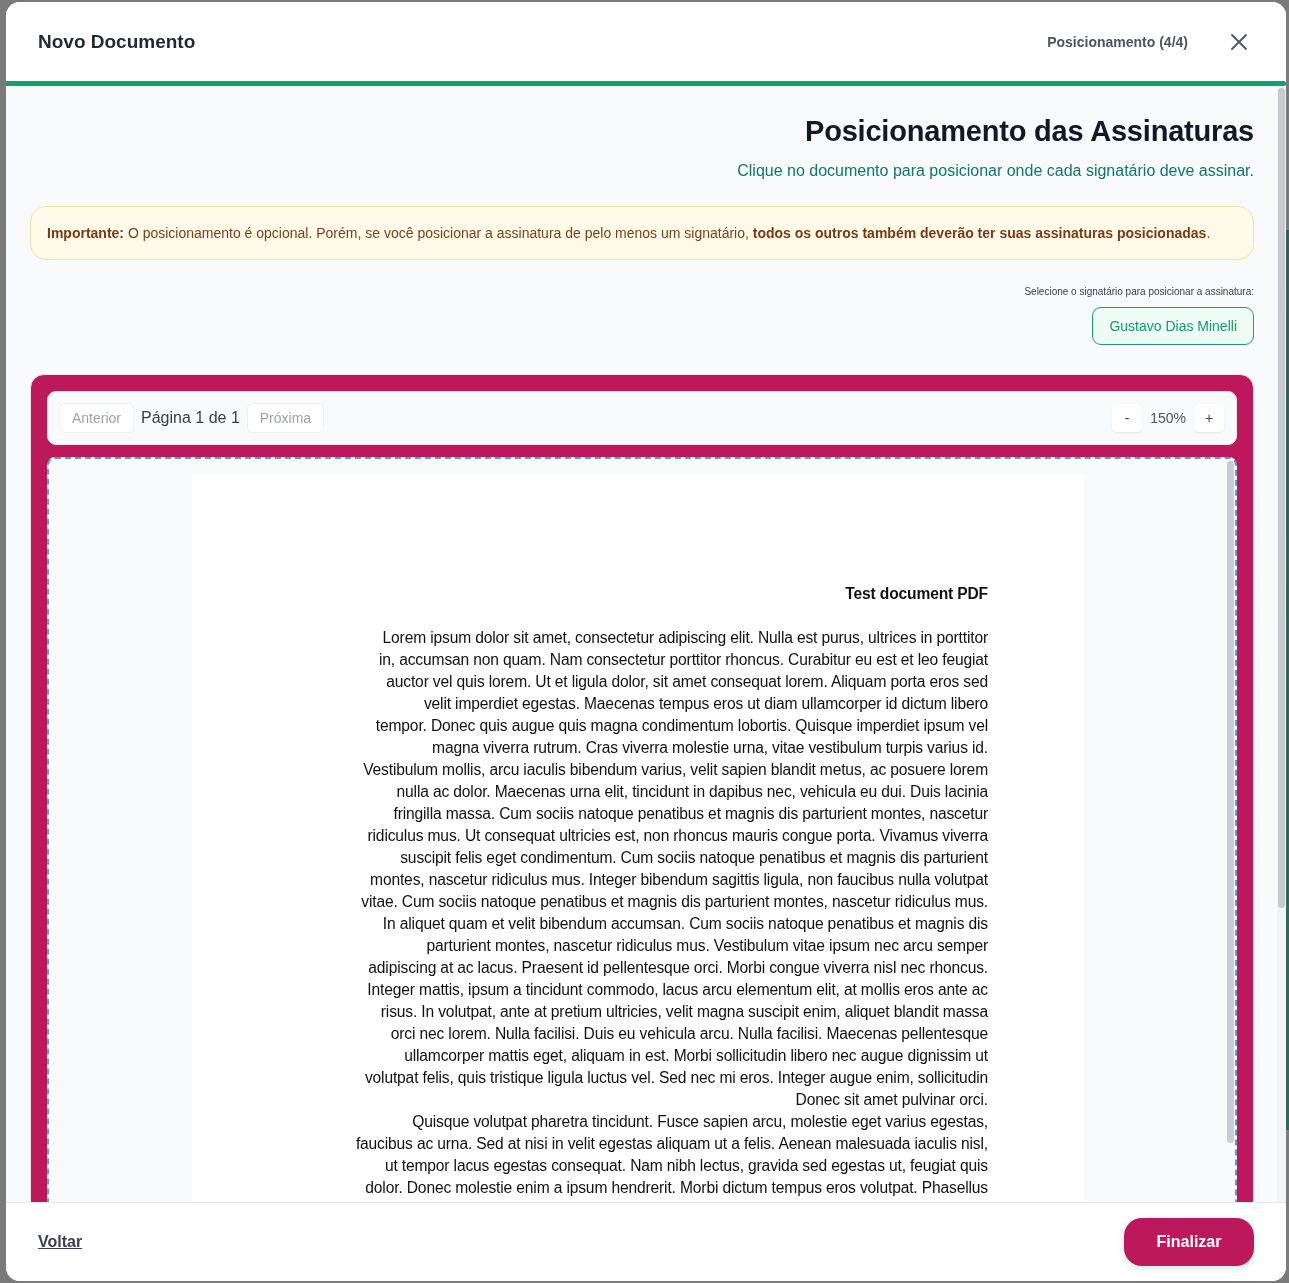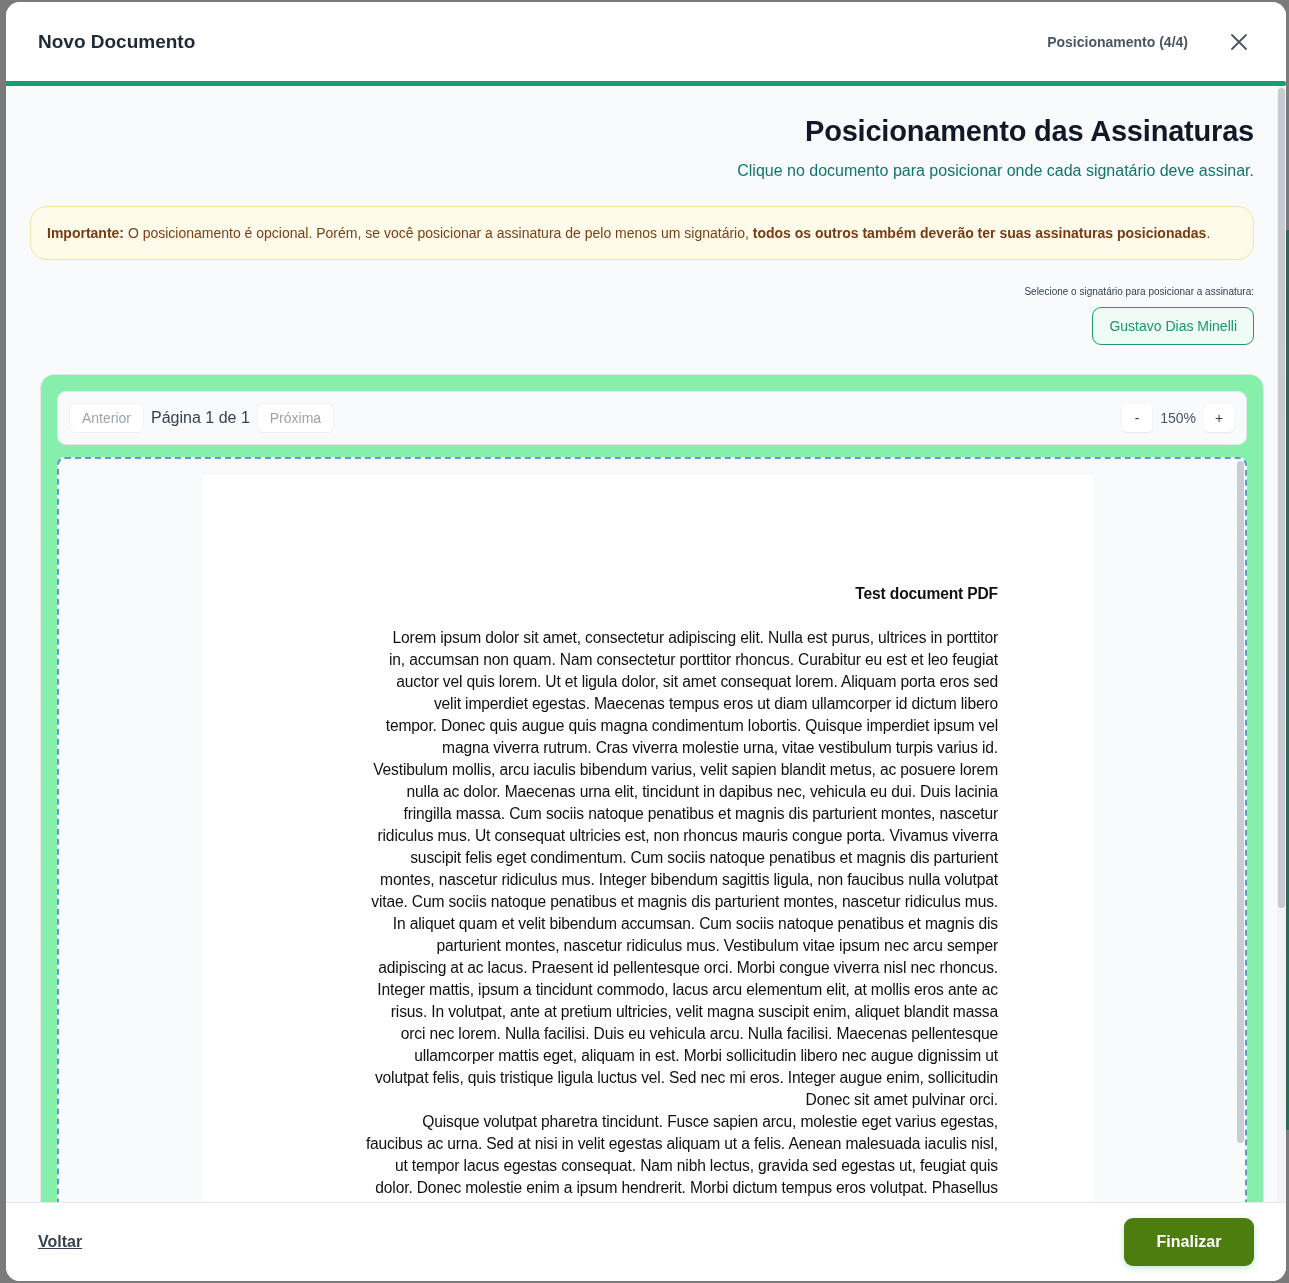--- a/index.html
+++ b/index.html
@@ -57,22 +57,22 @@
   .alert b { font-weight: 700; color: #7a3a12; }
 
   .select-label { margin-top: 26px; font-size: 10px; color: #374151; }
   .signer-chip {
     display: inline-flex; align-items: center; margin-top: 10px; height: 38px;
     padding: 0 16px; border: 1px solid #1a9e6e; border-radius: 9px;
     background: #effbf5; color: #159a68; font-size: 14px; cursor: pointer;
   }
 
   .viewer {
-    position: absolute; left: 10px; top: 288px; width: 1224px; height: 900px;
-    background: #86efac; border: 1px solid #e5e7eb; border-radius: 14px; padding-left: 28px;
+    position: absolute; left: 0; top: 288px; width: 1224px; height: 900px;
+    background: #be185d; border: 1px solid #e5e7eb; border-radius: 14px; padding-left: 28px;
   }
   .viewer-toolbar {
     position: absolute; left: 16px; top: 16px; right: 16px; height: 54px;
     background: #f8fafc; border: 1px solid #e5e7eb; border-radius: 9px;
     display: flex; align-items: center; padding: 0 12px;
   }
   .tb-btn {
     height: 28px; padding: 0 12px; background: #fff; border-radius: 5px;
     display: inline-flex; align-items: center; font-size: 14px; color: #9ca3af;
     box-shadow: 0 0 0 1px #f0f1f3; cursor: pointer;
@@ -112,22 +112,22 @@
   .modal-footer {
     position: absolute; left: 0; right: 0; bottom: 0; height: 79px;
     background: #fff; border-top: 1px solid #e5e7eb;
     display: flex; align-items: center; padding: 0 32px;
   }
   .back-link {
     font-size: 16px; font-weight: 700; color: #374151; text-decoration: underline;
     cursor: pointer;
   }
   .finish-btn {
-    margin-left: auto; height: 48px; width: 130px; background: #4d7c0f; color: #fff;
-    border-radius: 9px; display: flex; align-items: center; justify-content: center;
+    margin-left: auto; height: 48px; width: 130px; background: #be185d; color: #fff;
+    border-radius: 18px; display: flex; align-items: center; justify-content: center;
     font-size: 16px; font-weight: 700; cursor: pointer;
     box-shadow: 0 2px 6px rgba(16,160,109,0.25);
   }
 </style>
 </head>
 <body>
 
 <div class="backdrop-edge"></div>
 
 <div class="modal">

